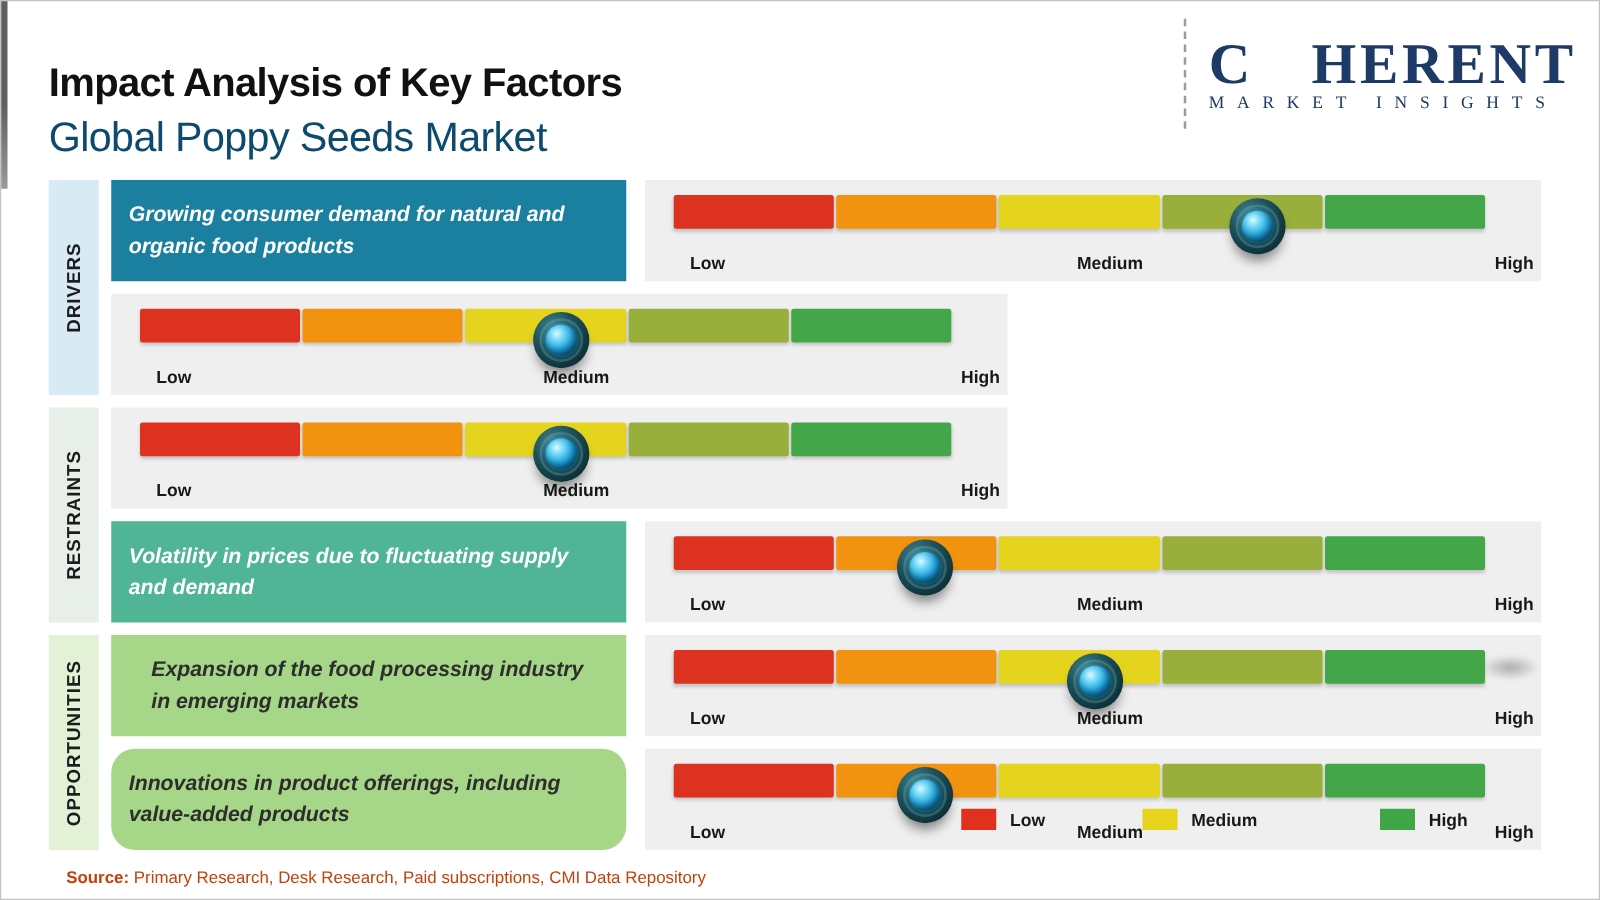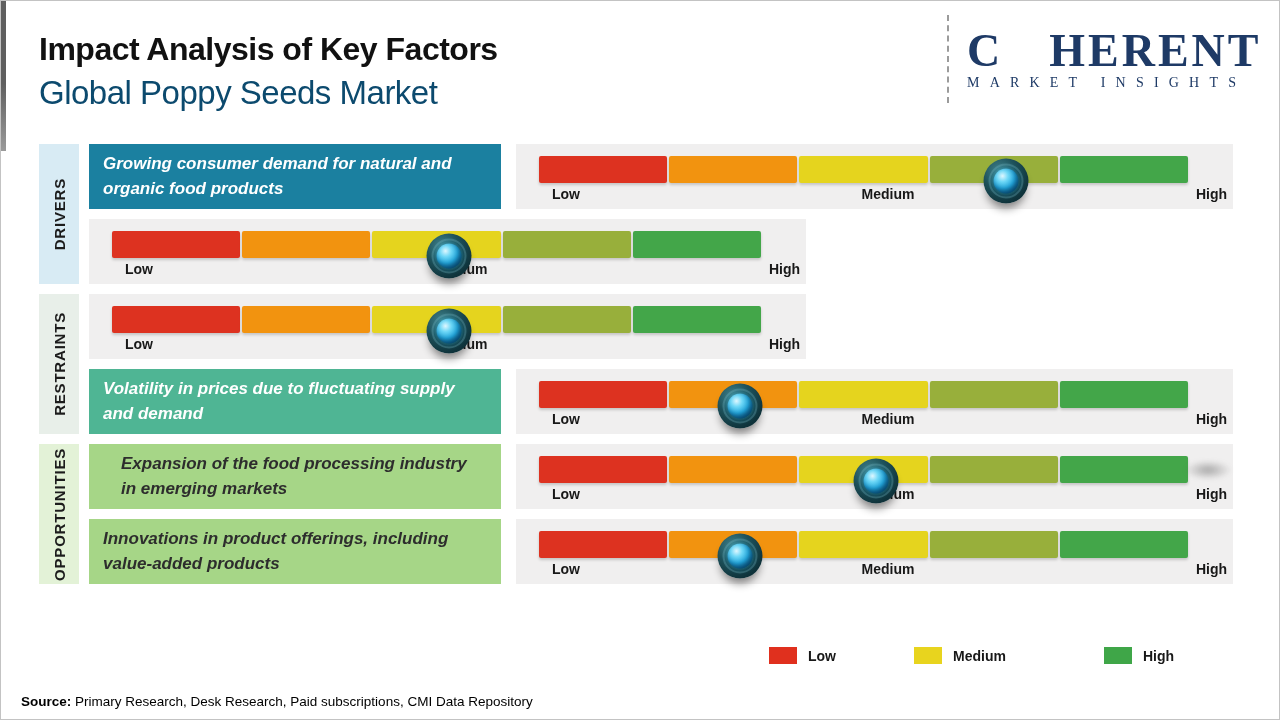--- a/index.html
+++ b/index.html
@@ -3,21 +3,21 @@
 <meta charset="utf-8">
 <style>
   * { margin:0; padding:0; box-sizing:border-box; }
   html,body { width:1280px; height:720px; }
   body { font-family:"Liberation Sans", sans-serif; background:#ffffff; position:relative; overflow:hidden; }
   .page { position:absolute; inset:0; border:1px solid #c3c3c3; background:#fff; }
   .corner-accent { position:absolute; left:0; top:0; width:5px; height:150px;
                    background:linear-gradient(#5f5f5f 55%, #9a9a9a); }
 
   
-  .header { position:absolute; left:38px; top:30px; }
+  .header { position:absolute; left:38px; top:47px; }
   .title { font-size:32px; font-weight:bold; color:#111; letter-spacing:-0.5px; }
   .subtitle { font-size:33px; font-weight:normal; color:#0c4a6e; margin-top:6px; letter-spacing:-0.5px; }
 
   .logo-wrap { position:absolute; left:946px; top:12px; height:92px; display:flex; align-items:center; }
   .logo-divider { width:0; height:88px; border-left:2px dashed #9b9b9b; margin-right:18px; }
   .logo { display:flex; flex-direction:column; }
   .logo-row { display:flex; align-items:center; font-family:"Liberation Serif", serif;
               font-size:46px; font-weight:bold; letter-spacing:3px; line-height:1; }
   .globe { width:40px; height:40px; border-radius:50%; margin:0 3px; position:relative; top:1px;
            background-image:
@@ -28,21 +28,21 @@
   .logo-tagline { font-size:14px; letter-spacing:10.2px; margin-top:1px; font-weight:normal;
                   font-family:"Liberation Serif", serif; white-space:nowrap; }
 
   
   .main { position:absolute; left:38px; top:143px; display:flex; flex-direction:column; gap:10px; }
   .group { display:flex; gap:10px; }
   .cat-strip { width:40px; display:flex; align-items:center; justify-content:center; }
   .cat-label { writing-mode:vertical-rl; transform:rotate(180deg); font-weight:bold;
                font-size:15px; letter-spacing:0.8px; color:#1c1c1c; }
   .rows { display:flex; flex-direction:column; gap:10px; }
-  .row { display:flex; gap:15px; height:65px; }
+  .row { display:flex; gap:15px; height:81px; }
   .factor-box { width:412px; padding:8px 18px 8px 14px; display:flex; flex-direction:column;
                 justify-content:center; font-size:17px; font-weight:bold; font-style:italic;
                 line-height:1.42; }
   .gauge { position:relative; width:717px; background:#f0efef; }
   .bar { position:absolute; left:23px; top:12px; width:649px; height:27px; display:flex; }
   .seg { flex:1; border-radius:2px; box-shadow:0 2px 3px rgba(0,0,0,0.18); }
   .seg + .seg { margin-left:2px; }
   .labels { position:absolute; left:36px; right:6px; bottom:7px; display:flex;
             justify-content:space-between; font-size:14px; font-weight:bold; color:#181818; }
   .marker { position:absolute; top:25px; width:45px; height:45px; border-radius:50%;
@@ -59,21 +59,21 @@
             filter:blur(2px); }
 
   
   .legend { position:absolute; top:646px; left:0; width:1280px; height:22px; }
   .legend-item { position:absolute; display:flex; align-items:center; gap:11px; }
   .legend-item.l0 { left:768px; } .legend-item.l1 { left:913px; } .legend-item.l2 { left:1103px; }
   .swatch { width:28px; height:17px; }
   .legend-label { font-size:14px; font-weight:bold; color:#181818; }
 
   
-  .source { position:absolute; left:20px; top:693px; font-size:13.5px; color:#000000; }
+  .source { position:absolute; left:52px; top:693px; font-size:13.5px; color:#c2410c; }
   .source b { font-weight:bold; }
 </style>
 </head>
 <body>
 
 <div class="page">
   <div class="corner-accent"></div>
 
   <div class="header">
     <div class="title">Impact Analysis of Key Factors</div>
@@ -198,21 +198,21 @@
             </div>
             <div class="bar-shadow-artifact"></div>
             <div class="labels">
               <span>Low</span>
               <span>Medium</span>
               <span>High</span>
             </div>
           </div>
         </div>
         <div class="row">
-          <div class="factor-box" style="background: rgb(166, 214, 135); color: rgb(45, 45, 45);">Innovations in product offerings, including value-added products</div>
+          <div class="factor-box" style="background: rgb(166, 214, 135); color: rgb(45, 45, 45); border-radius: 19px;">Innovations in product offerings, including value-added products</div>
           <div class="gauge">
             <div class="bar">
               <div class="seg" style="background: rgb(221, 50, 32);"></div>
                 <div class="seg" style="background: rgb(242, 147, 15);"></div>
                 <div class="seg" style="background: rgb(229, 212, 30);"></div>
                 <div class="seg" style="background: rgb(152, 175, 59);"></div>
                 <div class="seg" style="background: rgb(67, 166, 73);"></div>
               <div class="marker" style="left: 31%;"></div>
             </div>
             <div class="labels">

